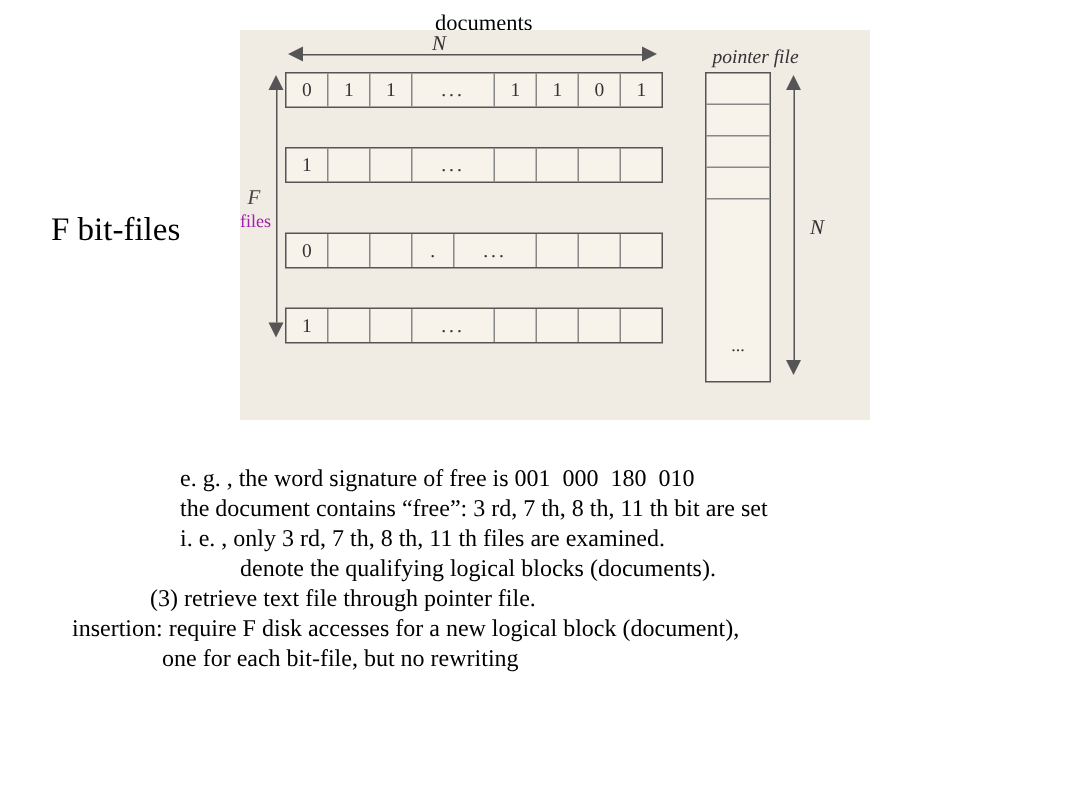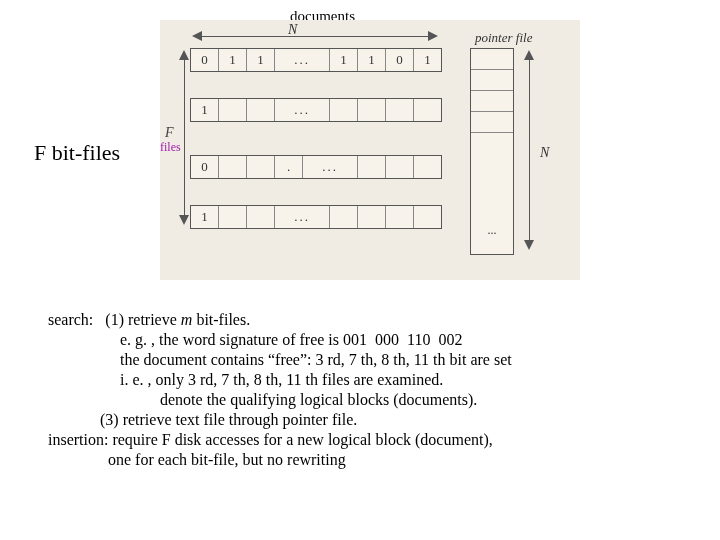--- a/index.html
+++ b/index.html
@@ -277,21 +277,20 @@
   <div class="n-arrow">
     <div class="line"></div>
       <div class="au"></div>
       <div class="ad"></div>
   </div>
 </div>
 
 <div class="f-bit-files-label">F bit-files</div>
 
 <div class="text-block">
-  <div class="line"><span>search:</span>   <span>(1) retrieve </span><span class="italic">m</span><span> bit-files.</span></div>
-  <div class="line">                  <span>e. g. , the word signature of free is 001  000  110  002</span></div>
+  <div class="line">                  <span>e. g. , the word signature of free is 001  000  180  010</span></div>
   <div class="line">                  <span>the document contains “free”: 3 rd, 7 th, 8 th, 11 th bit are set</span></div>
   <div class="line">                  <span>i. e. , only 3 rd, 7 th, 8 th, 11 th files are examined.</span></div>
   <div class="line">                            <span>denote the qualifying logical blocks (documents).</span></div>
   <div class="line">             <span>(3) retrieve text file through pointer file.</span></div>
   <div class="line"><span>insertion:</span><span> require F disk accesses for a new logical block (document),</span></div>
   <div class="line">               <span>one for each bit-file, but no rewriting</span></div>
 </div>
 
 </body></html>

